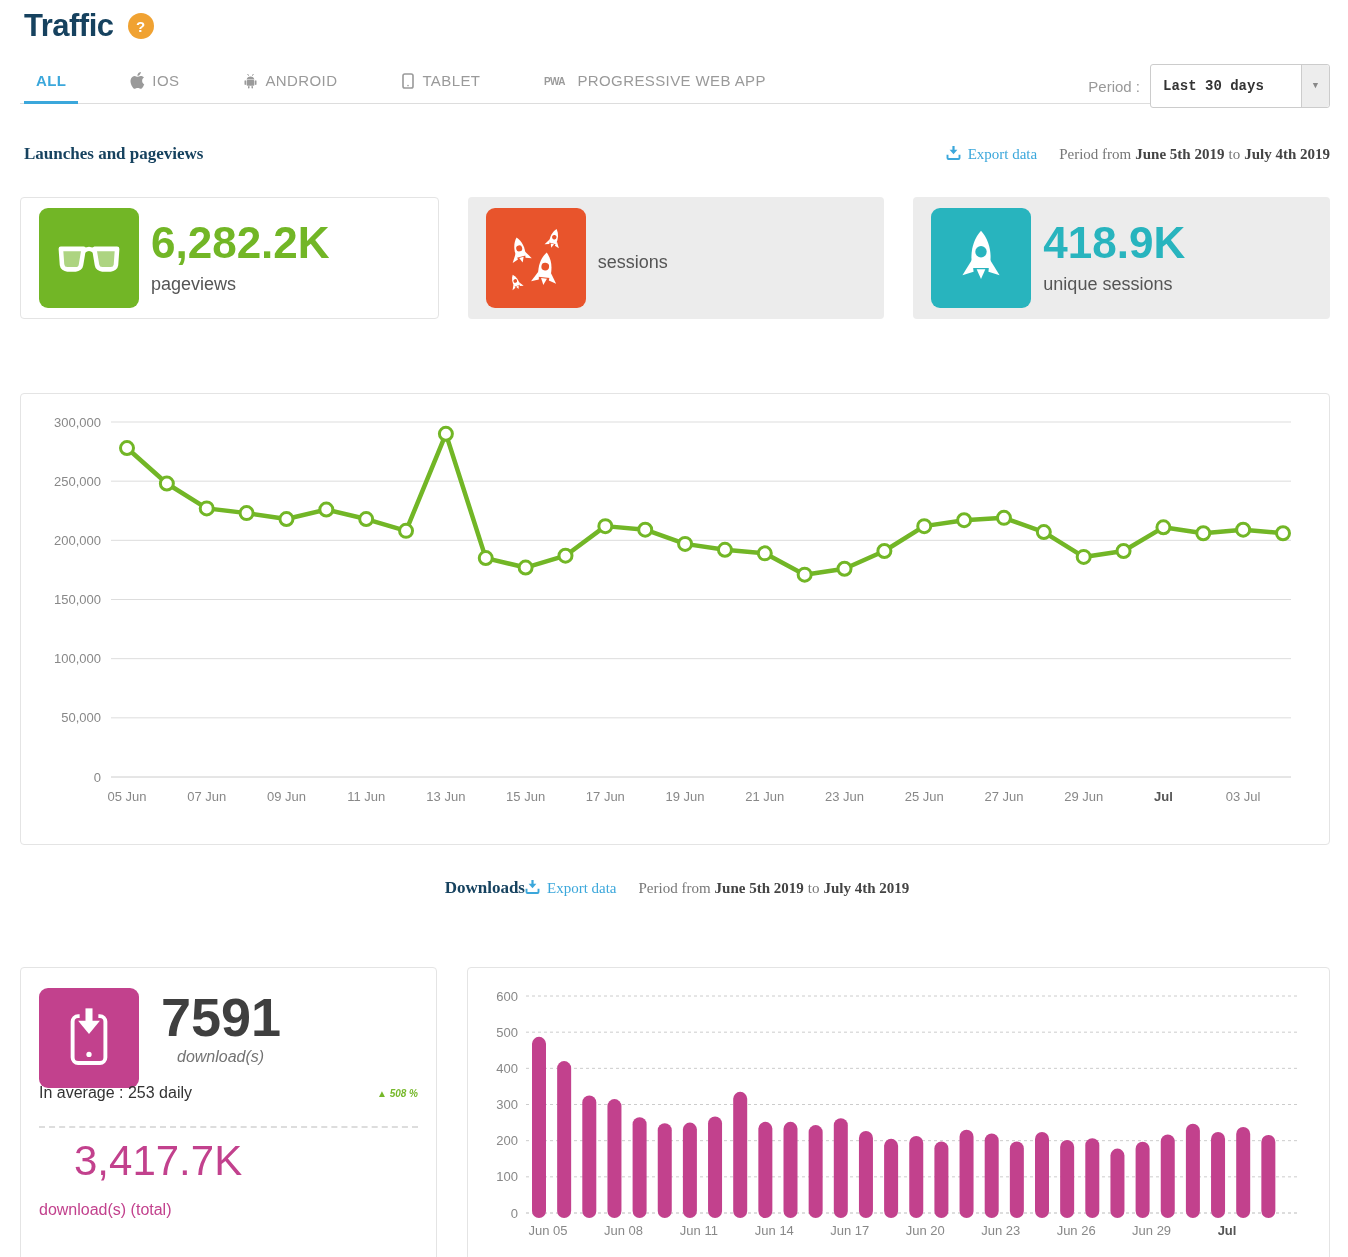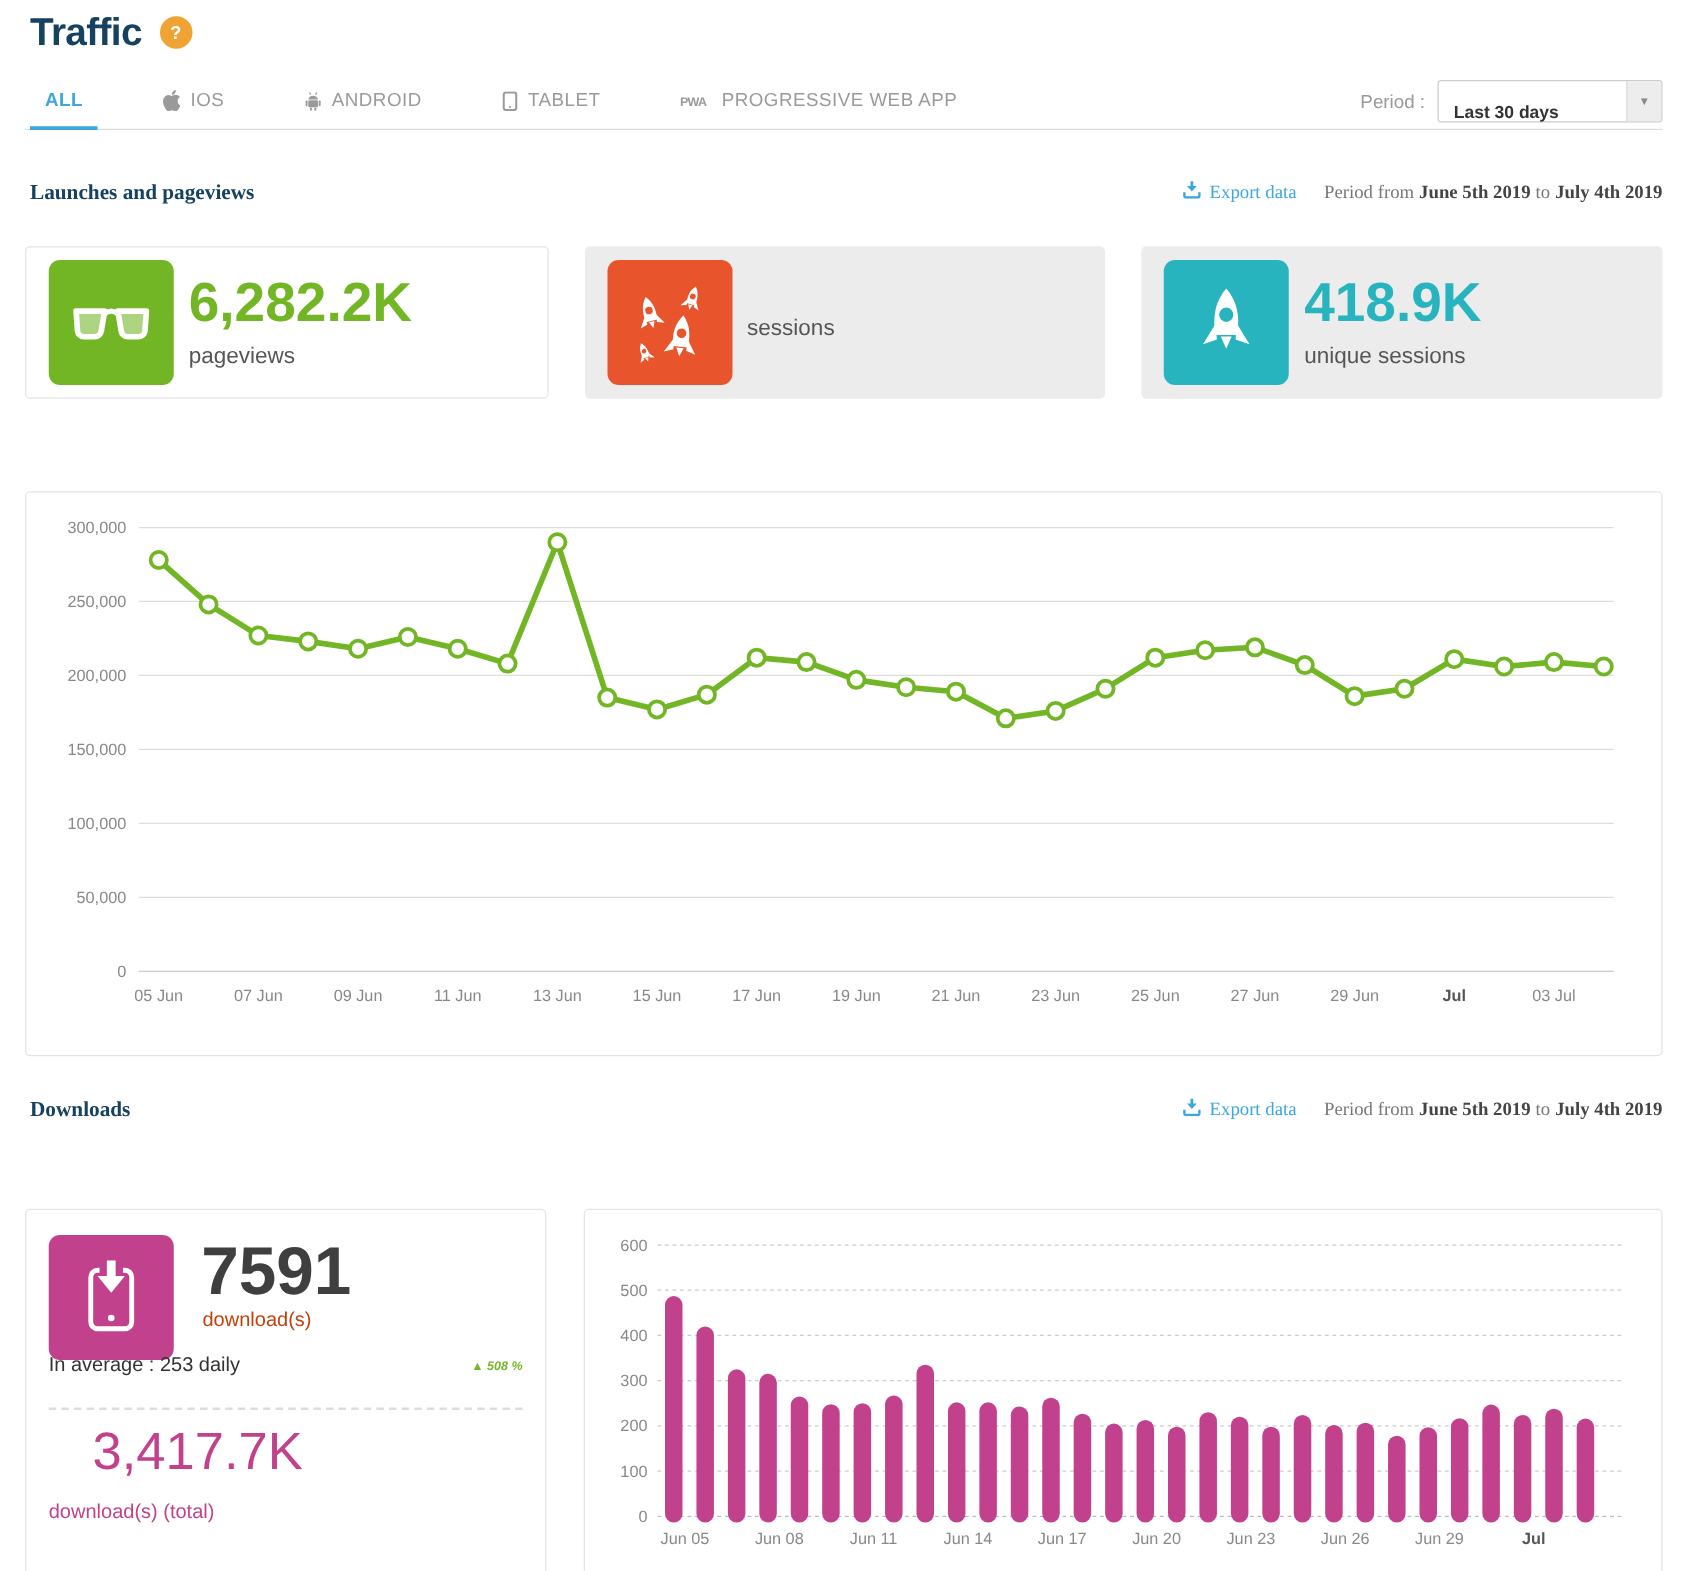--- a/index.html
+++ b/index.html
@@ -16,28 +16,28 @@
   .tabs-wrap { position:absolute; left:20px; right:18px; top:60px; border-bottom:1px solid #ddd; }
   .tabs { display:flex; gap:40px; padding-left:4px; }
   .tab { position:relative; display:flex; align-items:center; gap:7px; padding:12px 12px 14px; font-size:15px; letter-spacing:.4px; color:#9a9a9a; cursor:pointer; font-weight:400; }
   .tab.active { color:#3ba7db; font-weight:700; }
   .tab.active::after { content:""; position:absolute; left:0; right:0; bottom:-1px; height:3px; background:#3ba7db; }
   .tab svg { display:block; }
 
   
   .period { position:absolute; right:18px; top:64px; display:flex; align-items:center; gap:10px; }
   .period-label { font-size:15px; color:#999; }
-  .select { width:180px; height:34px; background:#fff; border:1px solid #ccc; border-radius:3px; display:flex; align-items:flex-end; cursor:pointer; }
+  .select { width:180px; height:44px; background:#fff; border:1px solid #ccc; border-radius:3px; display:flex; align-items:center; cursor:pointer;font-family:Liberation Mono, monospace; }
   .select-value { flex:1; padding-left:12px; font-size:14px; font-weight:700; color:#333; }
   .select-arrow { width:28px; height:100%; border-left:1px solid #ccc; background:#ededed; display:flex; align-items:center; justify-content:center; color:#888; font-size:9px; border-radius:0 3px 3px 0; }
 
   
   .sec-row { position:absolute; left:24px; right:18px; display:flex; justify-content:space-between; align-items:center;font-family:Liberation Serif, serif; }
   .sec-row.r1 { top:144px; }
-  .sec-row.r2 { top:878px; }
+  .sec-row.r2 { top:878px;justify-content:center; }
   .sec-title { font-size:17px; font-weight:700; color:#16425f; }
   .sec-right { display:flex; align-items:center; gap:22px; }
   .export { display:flex; align-items:center; gap:7px; color:#3ba7db; font-size:15px; cursor:pointer; }
   .ptext { font-size:15px; color:#777; }
   .ptext b { color:#444; font-weight:700; }
   .ptext span, .ptext b { margin-right:4px; }
   .ptext b:last-child { margin-right:0; }
 
   
   .cards { position:absolute; left:20px; right:18px; top:197px; display:flex; gap:29px; }
@@ -50,21 +50,21 @@
 
   
   .panel { position:absolute; background:#fff; border:1px solid #e4e4e4; border-radius:4px; }
   .panel.line { left:20px; right:18px; top:393px; height:452px; }
   .panel.dlcard { left:20px; top:967px; width:417px; height:310px; }
   .panel.bars { left:467px; right:18px; top:967px; height:310px; }
 
   
   .dl-icon { position:absolute; left:18px; top:20px; }
   .dl-num { position:absolute; left:140px; top:22px; font-size:54px; font-weight:700; color:#3f3f3f; line-height:1; }
-  .dl-lbl { position:absolute; left:141px; top:80px; font-size:16px; color:#c2410c; }
+  .dl-lbl { position:absolute; left:156px; top:80px; font-size:16px; color:#737373;font-style:italic; }
   .dl-avg-row { position:absolute; left:18px; right:18px; top:116px; display:flex; justify-content:space-between; align-items:center; }
   .dl-avg { font-size:16px; color:#333; }
   .dl-trend { font-size:10px; font-weight:700;font-style:italic; }
   .dl-sep { position:absolute; left:18px; right:18px; top:158px; border-top:2px dashed #ddd; }
   .dl-total { position:absolute; left:17px; top:172px; font-size:42px; font-weight:400; line-height:1;margin-left:36px; }
   .dl-total-lbl { position:absolute; left:18px; top:233px; font-size:16px; cursor:pointer; }
 
   svg.chart { display:block; }
   text { font-family:"Liberation Sans", sans-serif; }
 </style>

